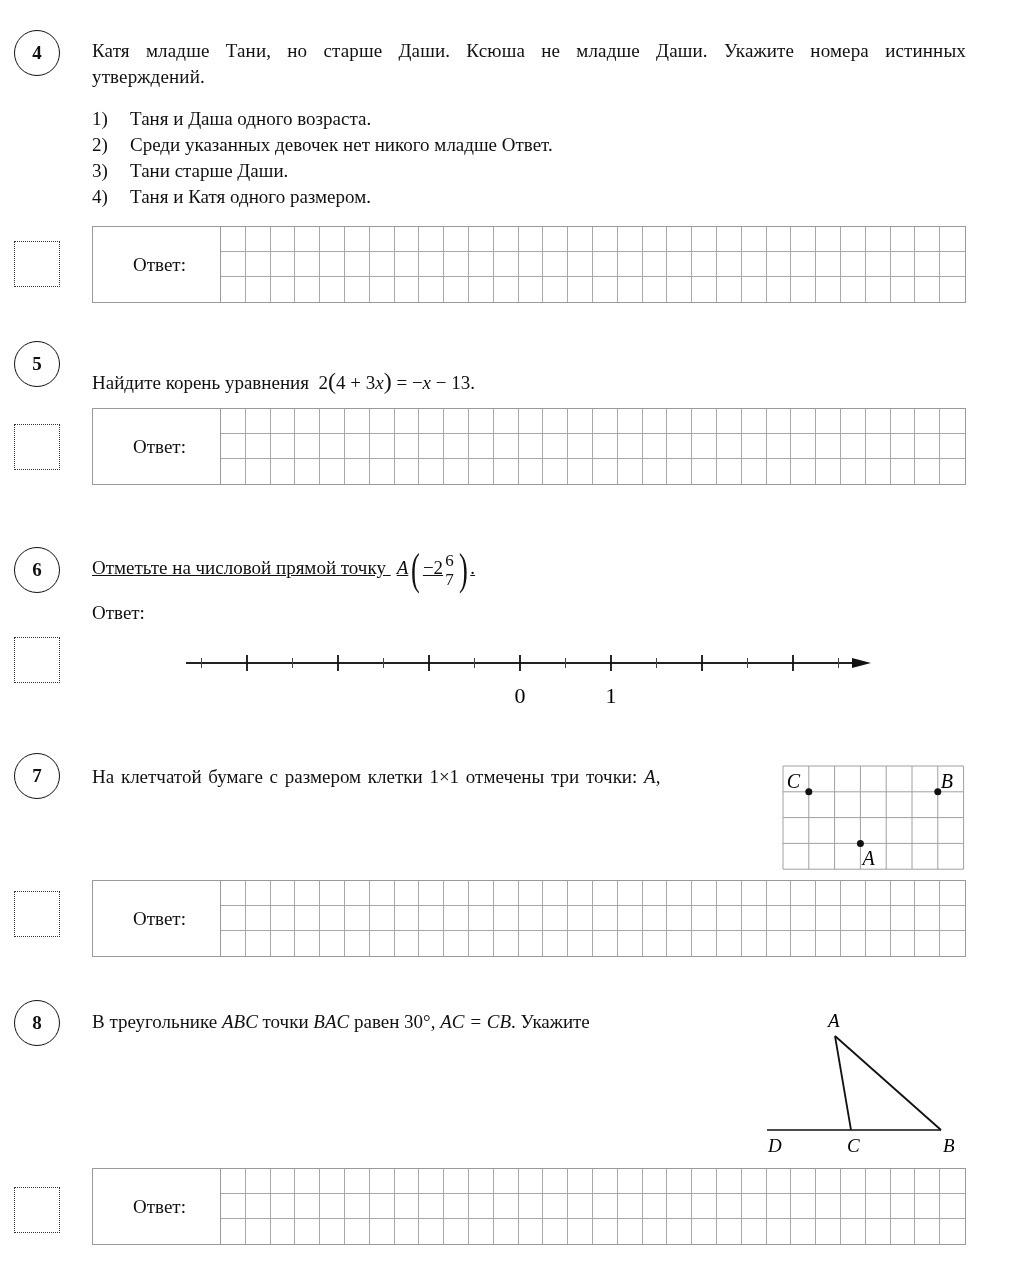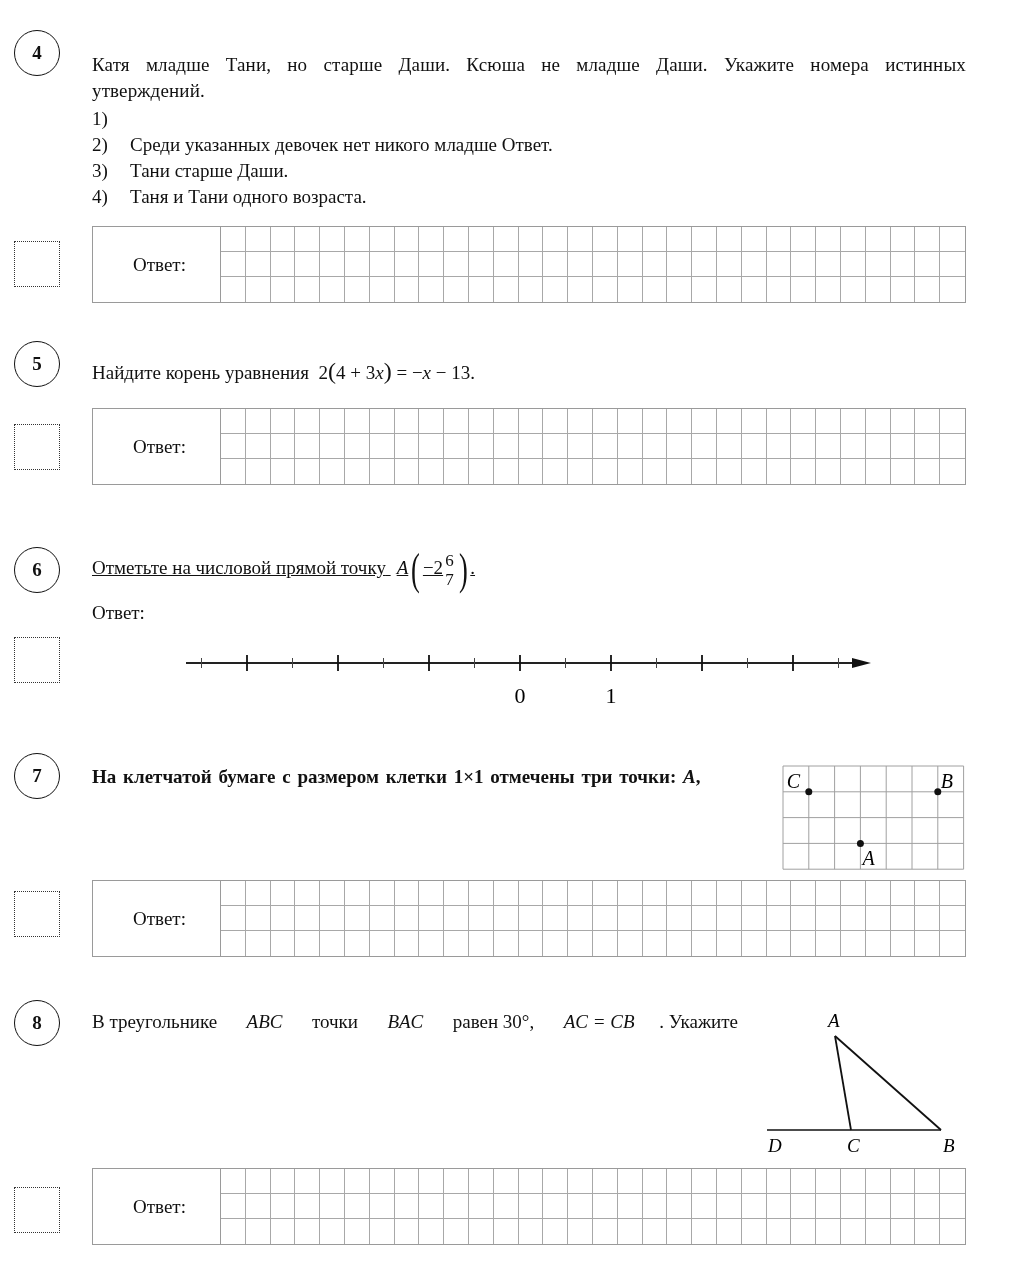--- a/index.html
+++ b/index.html
@@ -3,21 +3,21 @@
 <meta charset="utf-8">
 <style>
   html, body { margin:0; padding:0; background:#fff; }
   body { width:1020px; height:1279px; position:relative; overflow:hidden;
          font-family:"Liberation Serif","DejaVu Serif",serif; color:#111; }
   .abs { position:absolute; }
   .qnum { position:absolute; left:14px; width:46px; height:46px; border:1.5px solid #111;
           border-radius:50%; box-sizing:border-box; display:flex; align-items:center; justify-content:center;
           font-weight:bold; font-size:19px; }
   .txt { position:absolute; left:92px; font-size:19px; line-height:26px; }
-  .justify { text-align:justify; text-align-last:auto;margin-top:14px; }
+  .justify { text-align:justify; text-align-last:auto; }
   .it { font-style:italic; }
   .checkbox { position:absolute; left:14px; width:46px; height:46px; box-sizing:border-box;
               border:1px dotted #333; }
   .answer-box { position:absolute; left:92px; width:874px; height:77px; box-sizing:border-box;
                 border:1px solid #9a9a9a; display:flex; }
   .answer-label { width:128px; display:flex; align-items:center; justify-content:center;
                   font-size:19px; border-right:1.5px solid #9a9a9a; box-sizing:border-box; padding-left:6px; }
   .answer-grid { flex:1; display:grid; grid-template-columns:repeat(30, 1fr); grid-template-rows:repeat(3,1fr); }
   .answer-grid div { border-right:1px solid #a8a8a8; border-bottom:1px solid #a8a8a8; }
   .answer-grid div:nth-child(30n) { border-right:none; }
@@ -31,32 +31,33 @@
   .paren { font-size:44px; font-weight:100; vertical-align:middle; line-height:44px; transform:scaleX(0.6); display:inline-block; }
 </style>
 </head>
 <body>
 
 <div class="qnum" style="top:30px;">4</div>
 <div class="txt justify" style="top:38px; width:874px; letter-spacing:0.15px; word-spacing:3px;">Катя младше Тани, но старше Даши. Ксюша не младше Даши. Укажите номера истинных утверждений.</div>
 <div class="list" style="top:106px;">
   <div class="row">
       <span class="n">1)</span>
+      <span>Таня и Даша одного возраста.</span>
     </div>
   <div class="row">
       <span class="n">2)</span>
       <span>Среди указанных девочек нет никого младше Ответ.</span>
     </div>
   <div class="row">
       <span class="n">3)</span>
       <span>Тани старше Даши.</span>
     </div>
   <div class="row">
       <span class="n">4)</span>
-      <span>Таня и Тани одного возраста.</span>
+      <span>Таня и Катя одного размером.</span>
     </div>
 </div>
 <div class="checkbox" style="top:241px;"></div>
 <div class="answer-box" style="top:226px;">
   <div class="answer-label">Ответ:</div>
   <div class="answer-grid">
       <div></div>
       <div></div>
       <div></div>
       <div></div>
@@ -143,21 +144,21 @@
       <div></div>
       <div></div>
       <div></div>
       <div></div>
       <div></div>
       <div></div>
     </div>
 </div>
 
 <div class="qnum" style="top:341px;">5</div>
-<div class="txt" style="top:358px;text-align:center;">
+<div class="txt" style="top:368px;text-align:center;">
   <span>Найдите корень уравнения</span>
   <span class="math">&nbsp;<span>2</span><span style="font-size:24px;">(</span><span>4 + 3</span><span class="it">x</span><span style="font-size:24px;">)</span><span> = −</span><span class="it">x</span><span> − 13</span><span>.</span></span>
 </div>
 <div class="checkbox" style="top:424px;"></div>
 <div class="answer-box" style="top:408px;">
   <div class="answer-label">Ответ:</div>
   <div class="answer-grid">
       <div></div>
       <div></div>
       <div></div>
@@ -282,21 +283,21 @@
       <line x1="838.5" x2="838.5" y1="18" y2="28" stroke="#444" stroke-width="1"></line>
     </g>
   <g id="nl-labels">
       <text x="520" y="63" text-anchor="middle" font-size="22" font-family="Liberation Serif, serif">0</text>
       <text x="611" y="63" text-anchor="middle" font-size="22" font-family="Liberation Serif, serif">1</text>
     </g>
 </svg>
 
 <div class="qnum" style="top:753px;">7</div>
 <div class="txt" style="top:764px; width:680px;">
-  <div style="word-spacing:2px; white-space:nowrap;font-weight:bold;"><span>На клетчатой бумаге с размером клетки 1×1 отмечены три точки: </span><span class="it">A</span><span>,</span></div>
+  <div style="word-spacing:2px; white-space:nowrap;"><span>На клетчатой бумаге с размером клетки 1×1 отмечены три точки: </span><span class="it">A</span><span>,</span></div>
 </div>
 <svg class="abs" style="left:780px; top:763px;" width="190" height="110">
   <g id="grid-lines">
       <line x1="3" x2="3" y1="3" y2="106.2" stroke="#a0a0a0" stroke-width="1"></line>
       <line x1="28.8" x2="28.8" y1="3" y2="106.2" stroke="#a0a0a0" stroke-width="1"></line>
       <line x1="54.6" x2="54.6" y1="3" y2="106.2" stroke="#a0a0a0" stroke-width="1"></line>
       <line x1="80.4" x2="80.4" y1="3" y2="106.2" stroke="#a0a0a0" stroke-width="1"></line>
       <line x1="106.2" x2="106.2" y1="3" y2="106.2" stroke="#a0a0a0" stroke-width="1"></line>
       <line x1="132" x2="132" y1="3" y2="106.2" stroke="#a0a0a0" stroke-width="1"></line>
       <line x1="157.8" x2="157.8" y1="3" y2="106.2" stroke="#a0a0a0" stroke-width="1"></line>
@@ -408,21 +409,21 @@
       <div></div>
       <div></div>
       <div></div>
       <div></div>
       <div></div>
     </div>
 </div>
 
 <div class="qnum" style="top:1000px;">8</div>
 <div class="txt" style="top:1009px; width:646px;">
-  <div style="display:flex; justify-content:space-between; white-space:pre;"><span>В треугольнике </span><span class="it">ABC</span><span> точки </span><span class="it">BAC</span><span> равен 30°, </span><span class="it">AC = CB</span><span>. Укажите</span></div>
+  <div style="display:flex; justify-content:flex-start; white-space:pre;"><span>В треугольнике </span><span class="it">ABC</span><span> точки </span><span class="it">BAC</span><span> равен 30°, </span><span class="it">AC = CB</span><span>. Укажите</span></div>
 </div>
 <svg class="abs" style="left:750px; top:1005px;" width="230" height="155">
   <line x1="17" y1="125" x2="191" y2="125" stroke="#111" stroke-width="1.6"></line>
   <line x1="85" y1="31" x2="101" y2="125" stroke="#111" stroke-width="1.8"></line>
   <line x1="85" y1="31" x2="191" y2="125" stroke="#111" stroke-width="1.8"></line>
   <text x="78" y="22" font-size="19" font-style="italic" font-family="Liberation Serif, serif">A</text>
   <text x="18" y="147" font-size="19" font-style="italic" font-family="Liberation Serif, serif">D</text>
   <text x="97" y="147" font-size="19" font-style="italic" font-family="Liberation Serif, serif">C</text>
   <text x="193" y="147" font-size="19" font-style="italic" font-family="Liberation Serif, serif">B</text>
 </svg>

